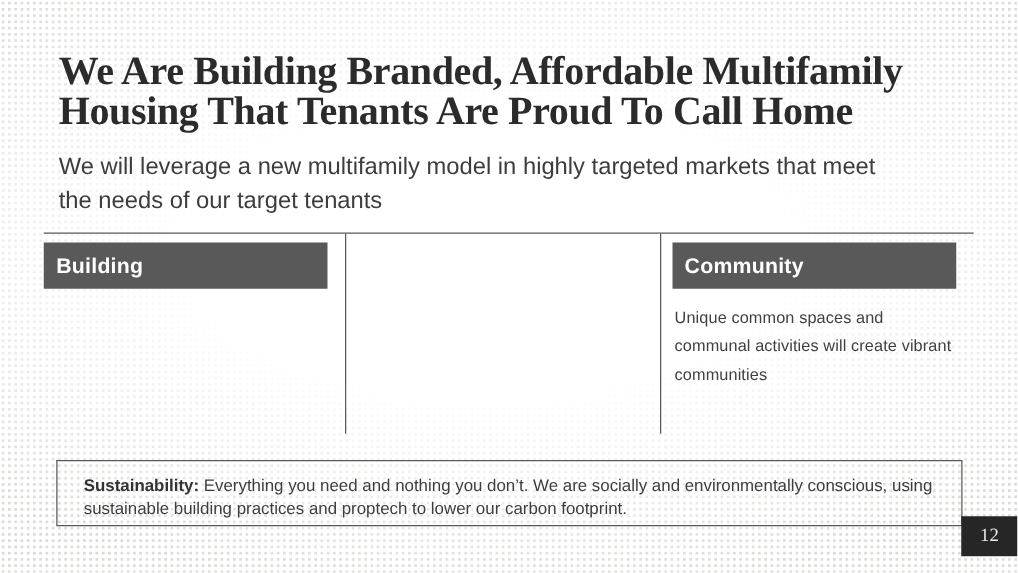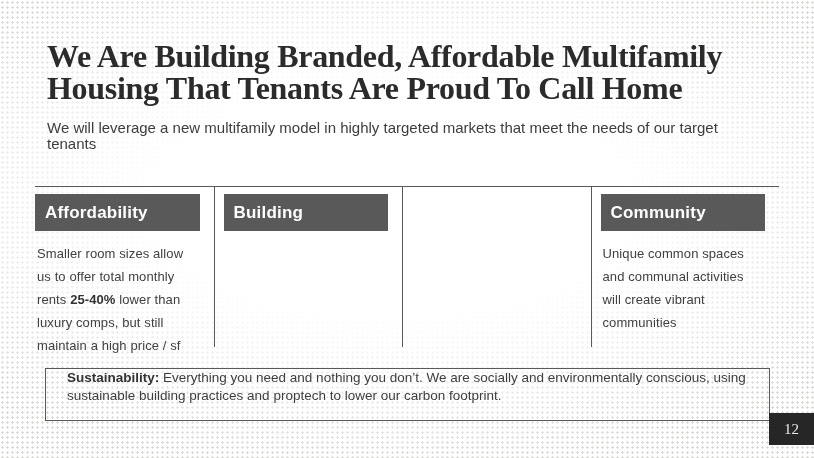--- a/index.html
+++ b/index.html
@@ -26,22 +26,22 @@
     line-height: 32px;
     letter-spacing: -0.3px;
     color: #2b2b2b;
     white-space: pre-line;
   }
   .subtitle {
     position: absolute;
     left: 47px;
     top: 120px;
     width: 672px;
-    font-size: 15px;
-    line-height: 16px;
+    font-size: 19px;
+    line-height: 27px;
     color: #3d3d3d;
   }
   .columns {
     position: absolute;
     left: 35px;
     top: 186px;
     width: 744px;
     height: 160px;
     display: flex;
     border-top: 1px solid #595959;
@@ -74,21 +74,21 @@
   }
   .column-body b { color: #333333; }
   .callout {
     position: absolute;
     left: 45px;
     top: 368px;
     width: 725px;
     height: 53px;
     box-sizing: border-box;
     border: 1px solid #595959;
-    padding: 0 18px 0 21px;
+    padding: 11px 18px 0 21px;
     font-size: 13.5px;
     line-height: 18px;
     color: #3d3d3d;
   }
   .callout b { color: #333333; }
   .page-badge {
     position: absolute;
     left: 769px;
     top: 413px;
     width: 45px;
@@ -107,24 +107,20 @@
 
 <div class="slide">
 
   <h1 class="title">We Are Building Branded, Affordable Multifamily
 Housing That Tenants Are Proud To Call Home</h1>
 
   <div class="subtitle">We will leverage a new multifamily model in highly targeted markets that meet the needs of our target tenants</div>
 
   <div class="columns">
 
-    <div class="column">
-      <div class="column-header">Affordability</div>
-      <div class="column-body"><span>Smaller room sizes allow us to offer total monthly rents </span><b>25-40%</b><span> lower than luxury comps, but still maintain a high price / sf</span></div>
-    </div>
 
     <div class="column">
       <div class="column-header">Building</div>
     </div>
 
     <div class="column">
     </div>
 
     <div class="column">
       <div class="column-header">Community</div>

